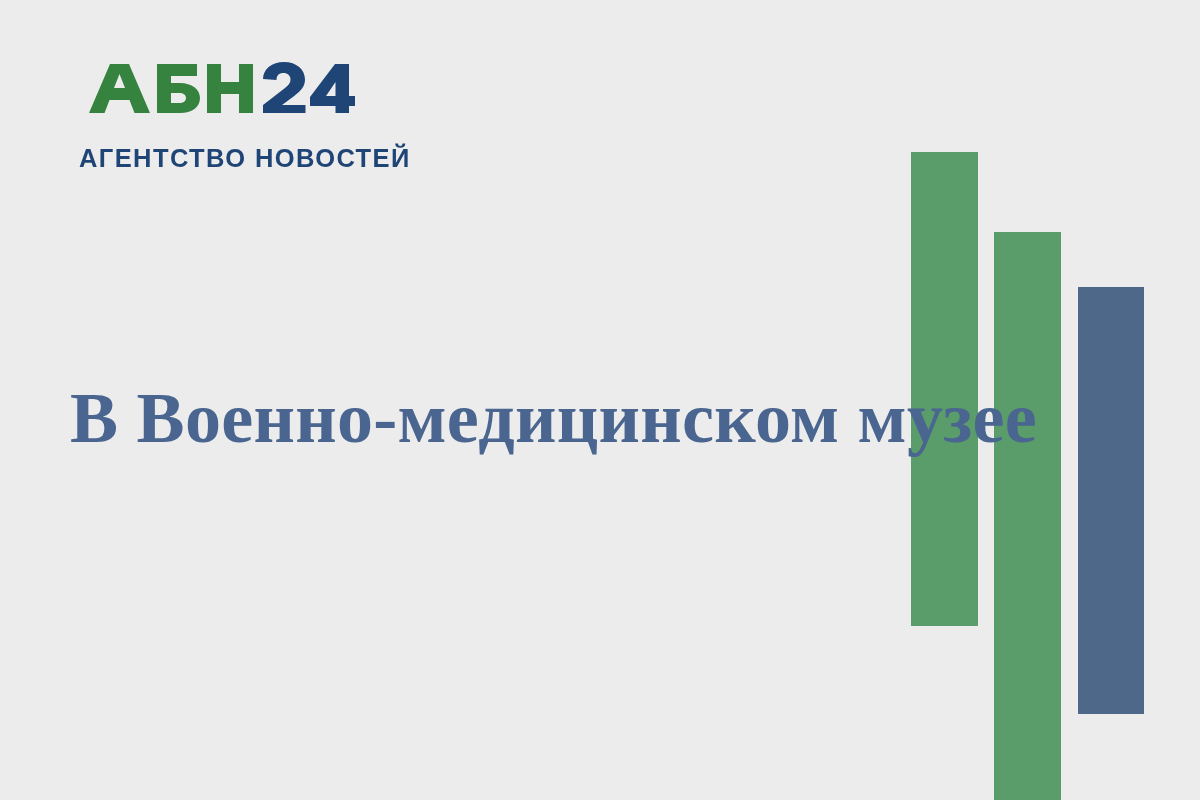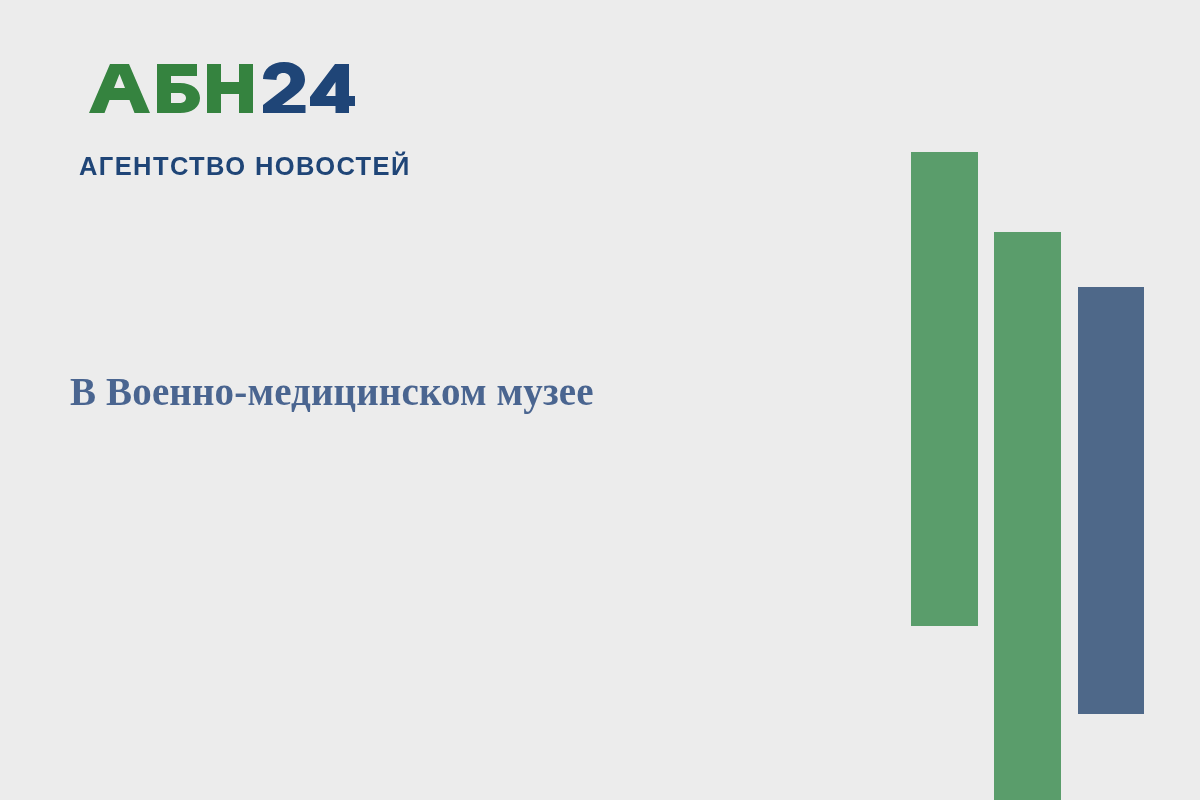--- a/index.html
+++ b/index.html
@@ -42,38 +42,38 @@
     top: 60px;
     width: 290px;
   }
   #logo-mark {
     display: block;
     width: 276px;
     height: 70px;
   }
   #logo-tagline {
     display: block;
-    margin-top: 24px;
+    margin-top: 16px;
     font-family: "Liberation Sans", sans-serif;
     font-size: 25.5px;
     font-weight: 700;
     letter-spacing: 0.055em;
     color: #1f4577;
     white-space: nowrap;
     line-height: 1;
   }
 
   
   #headline {
     position: absolute;
     left: 70px;
     top: 360px;
     width: 800px;
     font-family: "Liberation Serif", "DejaVu Serif", serif;
-    font-size: 39px;
+    font-size: 72px;
     font-weight: 700;
     line-height: 1.62;
     letter-spacing: 0.004em;
     color: #4a6590;
   }
   #headline .hl-line {
     display: block;
     white-space: nowrap;
   }
 </style>

